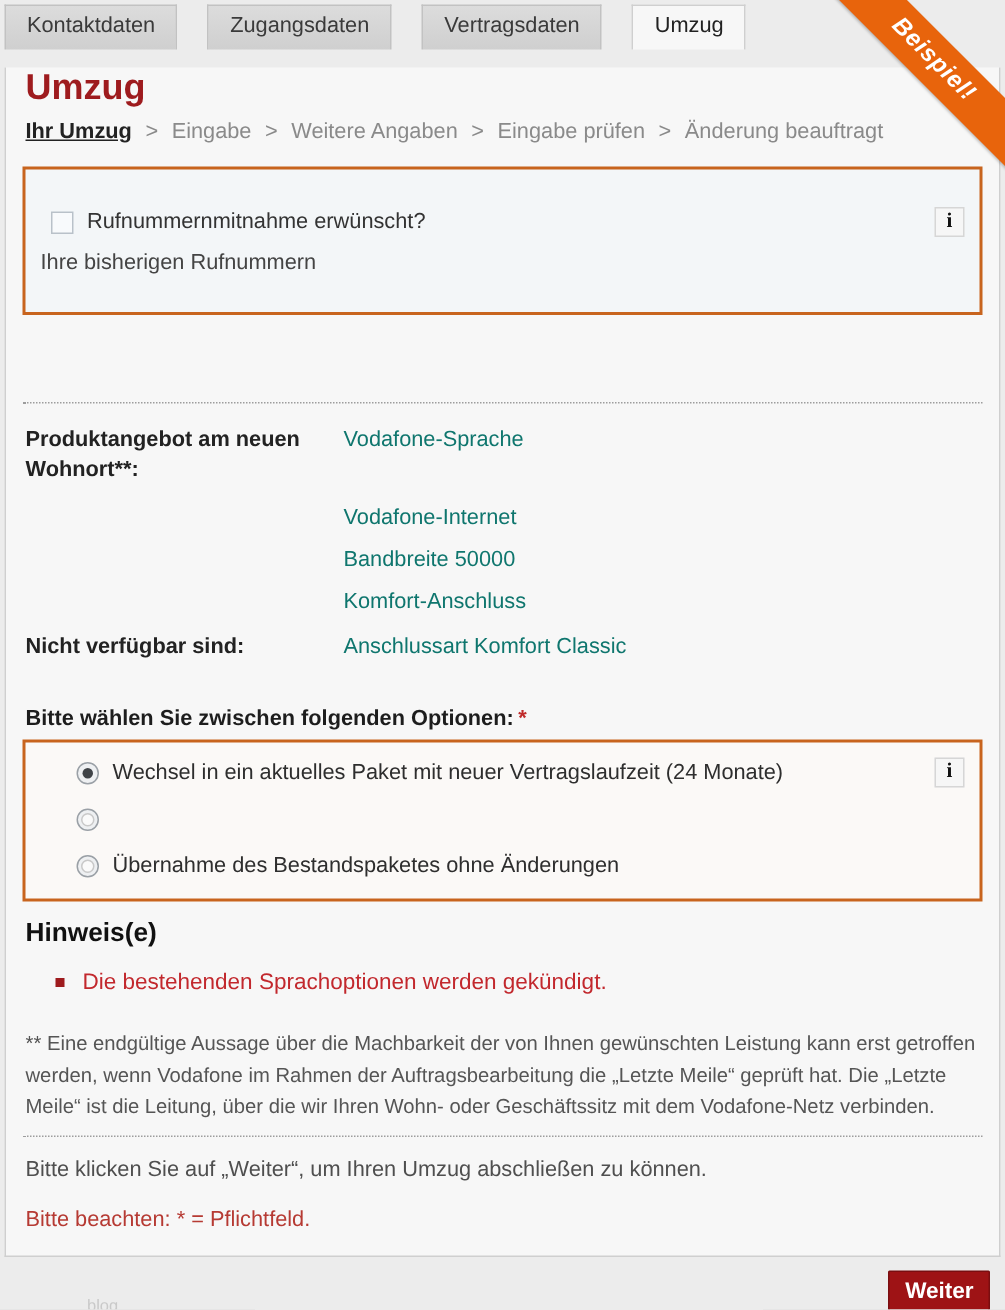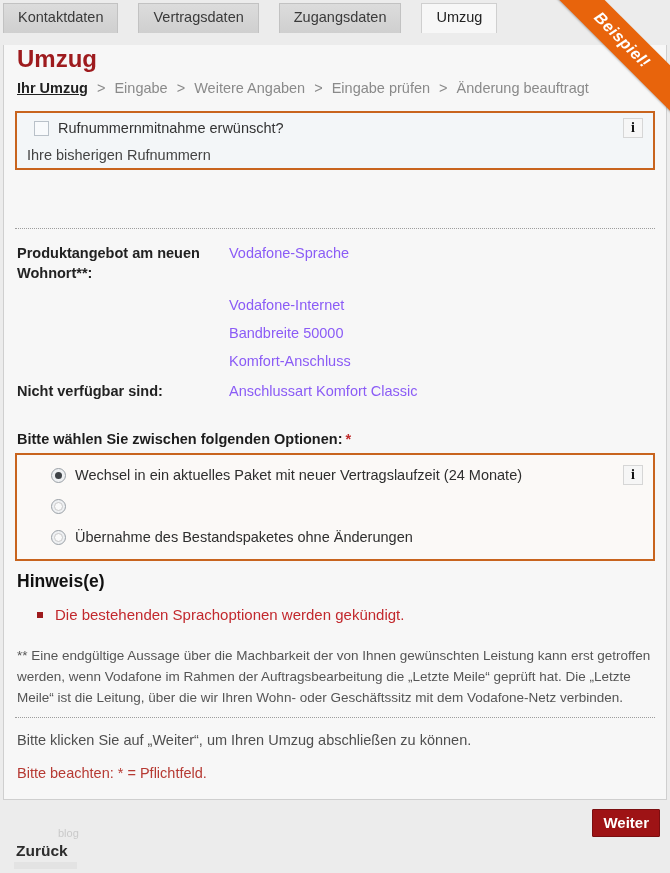--- a/index.html
+++ b/index.html
@@ -30,42 +30,42 @@
   .panel{
     position:relative;margin:0 3px;background:#f7f7f7;
     border:1px solid #cfcfcf;border-top:none;
     padding:0 11px 16px 11px;min-height:755px;box-sizing:border-box;z-index:1;
   }
   h1.pagetitle{margin:13px 0 7px 2px;font-size:24px;color:#9e1b1e;font-weight:bold;}
   .breadcrumb{margin:0 0 0 2px;font-size:14.5px;color:#8a8a8a;}
   .breadcrumb .current{color:#222;font-weight:bold;text-decoration:underline;cursor:pointer;}
   .breadcrumb .sep{margin:0 5px;color:#8a8a8a;}
   
-  .obox{border:2px solid #c8641e;background:#f3f6f8;padding:5px 10px;margin-top:15px;}
+  .obox{border:2px solid #c8641e;background:#f3f6f8;padding:25px 10px;margin-top:15px;}
   .row-flex{display:flex;align-items:center;}
   .checkbox{
     width:13px;height:13px;border:1px solid #b9c1c9;background:#f8fafc;
     display:inline-block;margin:0 9px 0 7px;flex:0 0 auto;cursor:pointer;
   }
   .infobtn{
     margin-left:auto;width:18px;height:18px;flex:0 0 auto;
     background:#f6f6f6;border:1px solid #d6d6d6;
     font-family:"Liberation Serif","DejaVu Serif",serif;font-weight:bold;font-size:14px;
     color:#111;text-align:center;line-height:17px;cursor:pointer;
   }
   .sublabel{margin-top:9px;color:#444;}
   
   .dotted{border:none;border-top:1px dotted #9d9d9d;margin:0;}
   .sep1{margin-top:58px;}
   .sep2{margin-top:9px;}
   
   .prod{margin-top:14px;margin-left:2px;}
   .prow{display:flex;}
   .plabel{width:212px;flex:0 0 auto;font-weight:bold;color:#222;line-height:1.4;}
-  .pvals{flex:1;color:#8b5cf6;}
+  .pvals{flex:1;color:#0f766e;}
   .pitem{line-height:20px;}
   .pitem + .pitem{margin-top:8px;}
   .pitem.gap-big{margin-top:32px;}
   .prow.unavail{margin-top:10px;}
   
   .optlabel{margin:30px 0 0 2px;font-weight:bold;color:#1d1d1d;}
   .optlabel .req{color:#c02b2b;margin-left:3px;}
   .obox.options{margin-top:6px;background:#fbf9f7;padding:10px 10px 12px 34px;}
   .optrow{display:flex;align-items:center;min-height:20px;}
   .optrow + .optrow{margin-top:11px;}
@@ -98,22 +98,22 @@
     border-radius:1px;
   }
 </style>
 </head>
 <body>
 
 <div class="page">
 
   <div class="tabbar">
     <div class="tab">Kontaktdaten</div>
+    <div class="tab">Zugangsdaten</div>
     <div class="tab">Vertragsdaten</div>
-    <div class="tab">Zugangsdaten</div>
     <div class="tab active">Umzug</div>
   </div>
 
   <div class="ribbon">Beispiel!</div>
 
   <div class="panel">
 
     <h1 class="pagetitle">Umzug</h1>
 
     <div class="breadcrumb">

